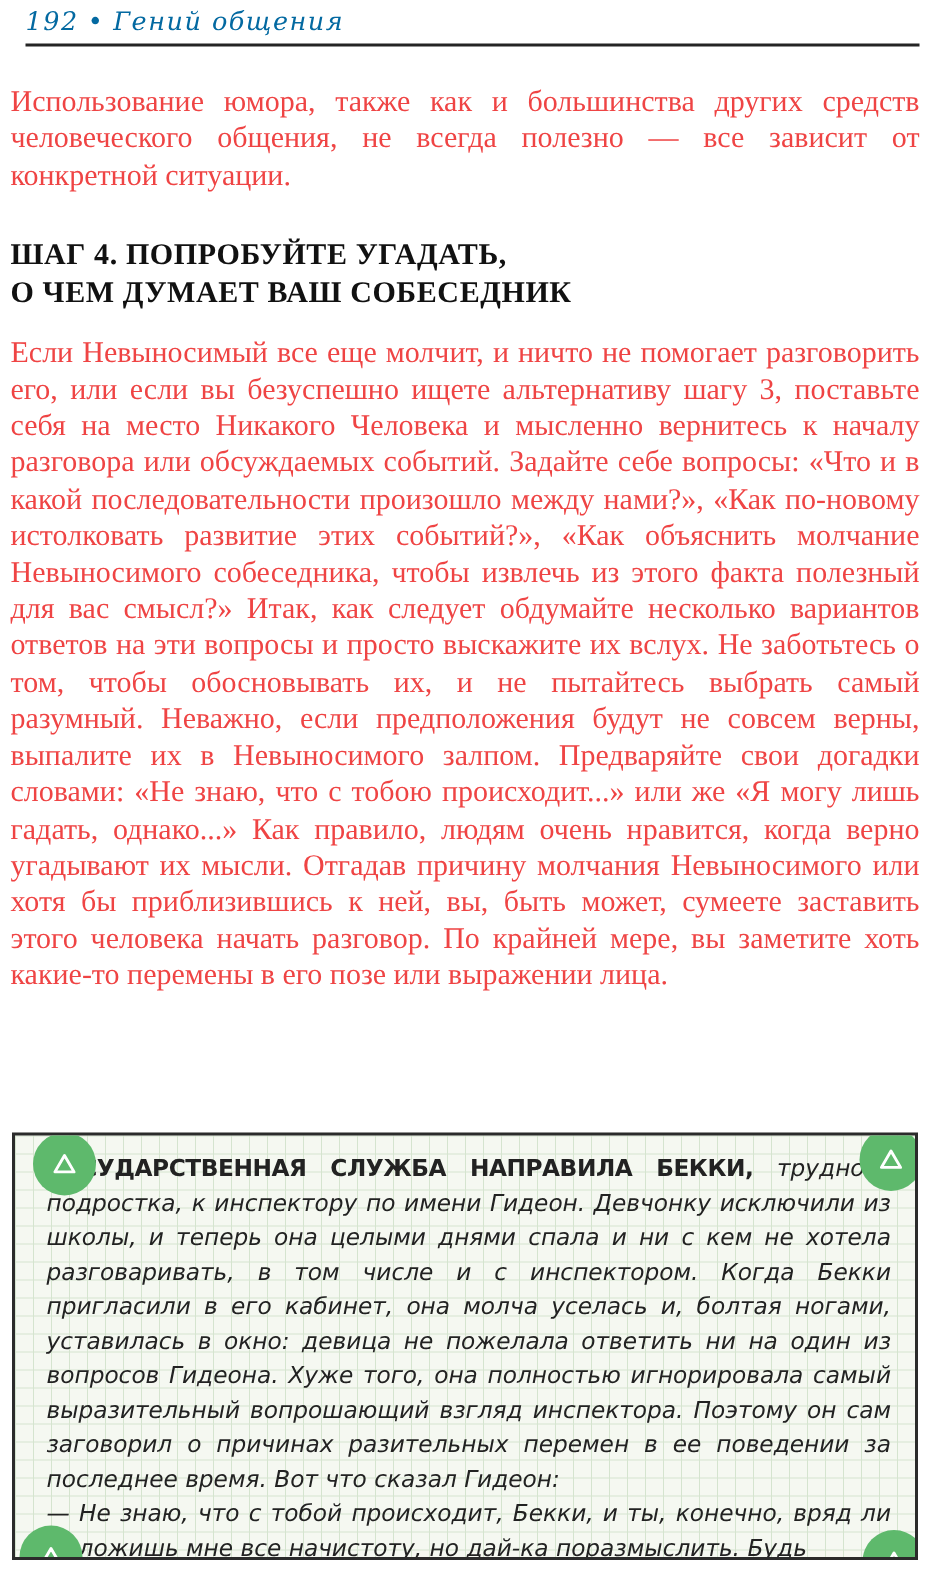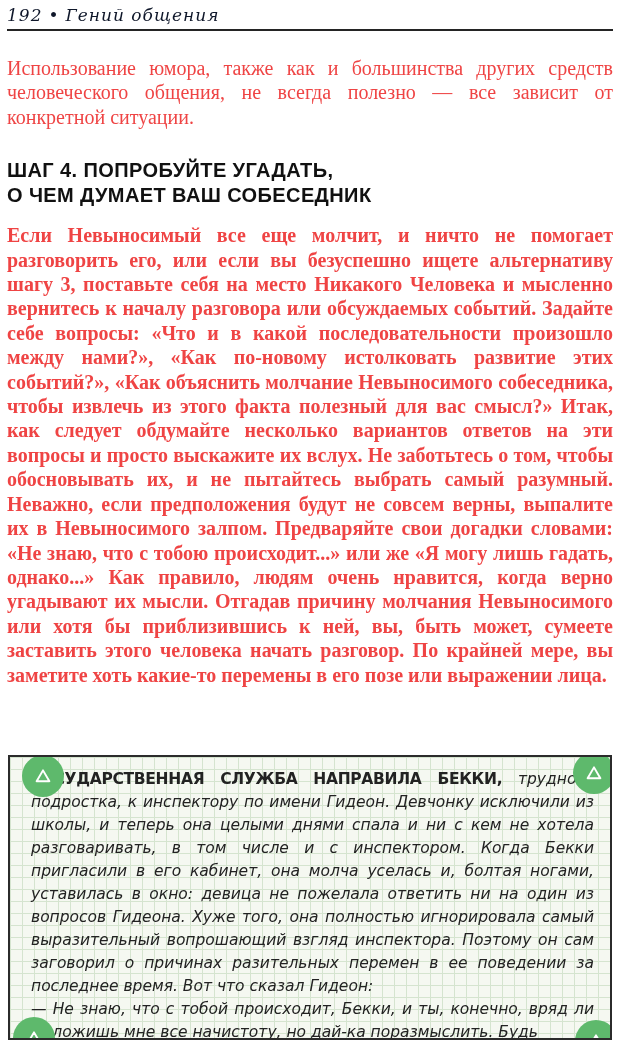--- a/index.html
+++ b/index.html
@@ -6,43 +6,43 @@
   .page{
     position:relative;
     width:620px;height:1049px;
     overflow:hidden;
     background:#ffffff;
     color:#1c1c1c;
     font-family:"Liberation Serif", serif;
   }
   
   .running-head{
-    margin:3px 7px 0 7px;
+    margin:3px 7px 0 17px;
     padding:2px 0 4px 0;
     border-bottom:2px solid #242424;
     font-family:"DejaVu Serif", serif;
     font-style:italic;
     font-size:17px;
     letter-spacing:1px;
-    color:#0f172a;
+    color:#0369a1;
   }
   .running-head .sep{padding:0 6px;font-style:normal;}
   
   .para{
     margin:25px 7px 0 7px;
     font-size:20px;
     line-height:24.4px;
     text-align:justify;
     color:#ef4444;
   }
-  .para.second{margin-top:15px;font-weight:bold;}
+  .para.second{margin-top:15px;}
   
   .section-heading{
     margin:29px 7px 0 7px;
-    font-family:Liberation Sans, sans-serif;
+    font-family:Liberation Serif, serif;
     font-weight:700;
     font-size:20px;
     line-height:25px;
     letter-spacing:0.4px;
     color:#111;
     text-transform:uppercase;
   }
   
   .example-box{
     position:absolute;

